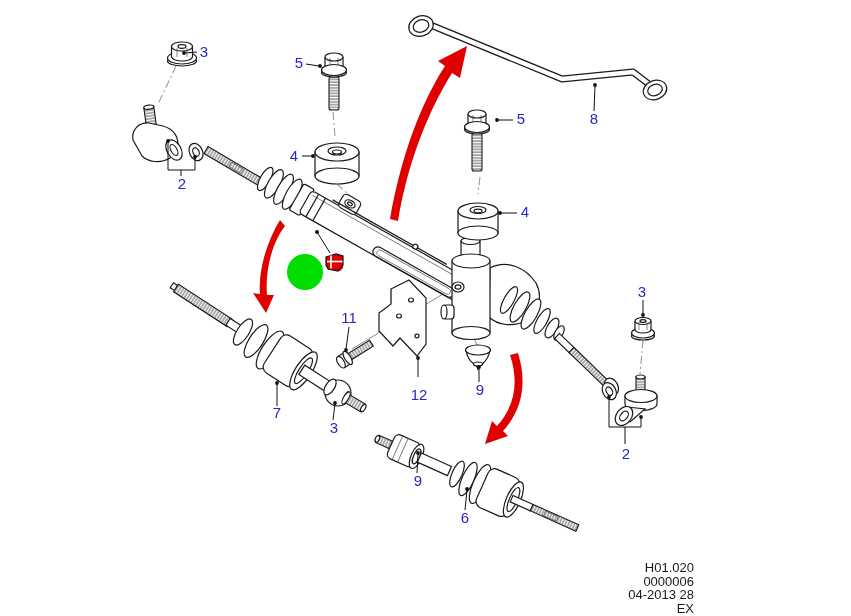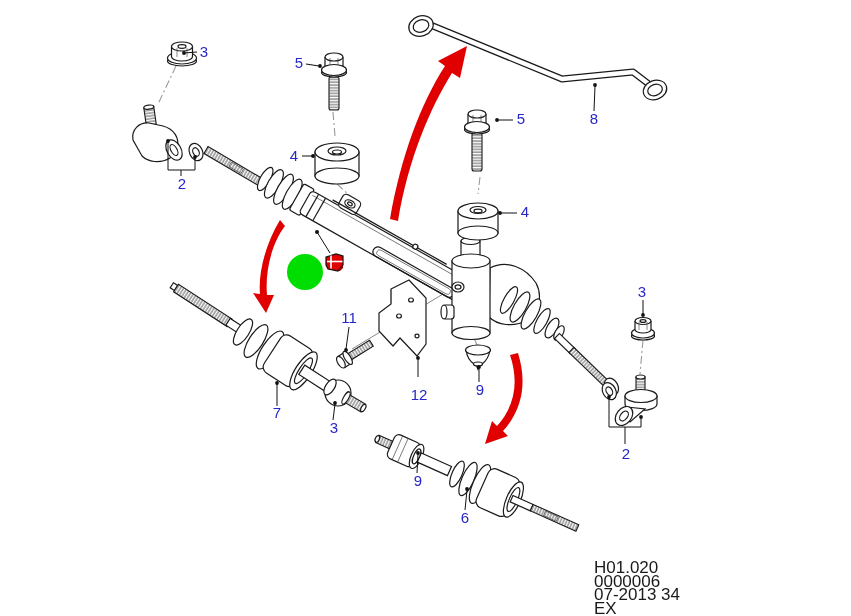--- a/index.html
+++ b/index.html
@@ -8,22 +8,22 @@
   .stage svg{position:absolute;left:0;top:0;}
   .sh{fill:#fff;stroke:#1a1a1a;stroke-width:1.2;}
   .ln{fill:none;stroke:#1a1a1a;stroke-width:1.2;}
   .thin{fill:none;stroke:#555;stroke-width:0.7;}
   .ldr{fill:none;stroke:#111;stroke-width:1;}
   .dsh{fill:none;stroke:#9a9a9a;stroke-width:1.1;stroke-dasharray:8 3 2 3;}
   .dot{fill:#111;stroke:none;}
   .arrow{fill:var(--arrow-color,#e00000);stroke:none;}
   .callout{position:absolute;width:24px;text-align:center;font-size:15px;line-height:16px;
            color:var(--callout-color,#2626c9);cursor:pointer;user-select:none;}
-  .footer{position:absolute;left:594px;top:561px;width:100px;text-align:left;
-          font-size:17px;line-height:13.5px;color:#1a1a1a;}
+  .footer{position:absolute;left:594px;top:561px;width:100px;text-align:right;
+          font-size:13px;line-height:13.5px;color:#1a1a1a;}
   .footer span{display:block;}
 </style>
 </head>
 <body>
 
 <div class="stage">
 <svg width="851" height="616" viewBox="0 0 851 616">
   <defs>
     <pattern id="thv" patternUnits="userSpaceOnUse" width="2.8" height="12">
       <rect width="2.8" height="12" fill="#fff"></rect>
@@ -341,16 +341,16 @@
   <div class="callout" style="left:265px;top:405px">7</div>
   <div class="callout" style="left:322px;top:420px">3</div>
   <div class="callout" style="left:406px;top:473px">9</div>
   <div class="callout" style="left:453px;top:510px">6</div>
   <div class="callout" style="left:630px;top:284px">3</div>
   <div class="callout" style="left:614px;top:446px">2</div>
 
   <div class="footer">
     <span>H01.020</span>
     <span>0000006</span>
-    <span>07-2013 34</span>
+    <span>04-2013 28</span>
     <span>EX</span>
   </div>
 </div>
 
 </body></html>

